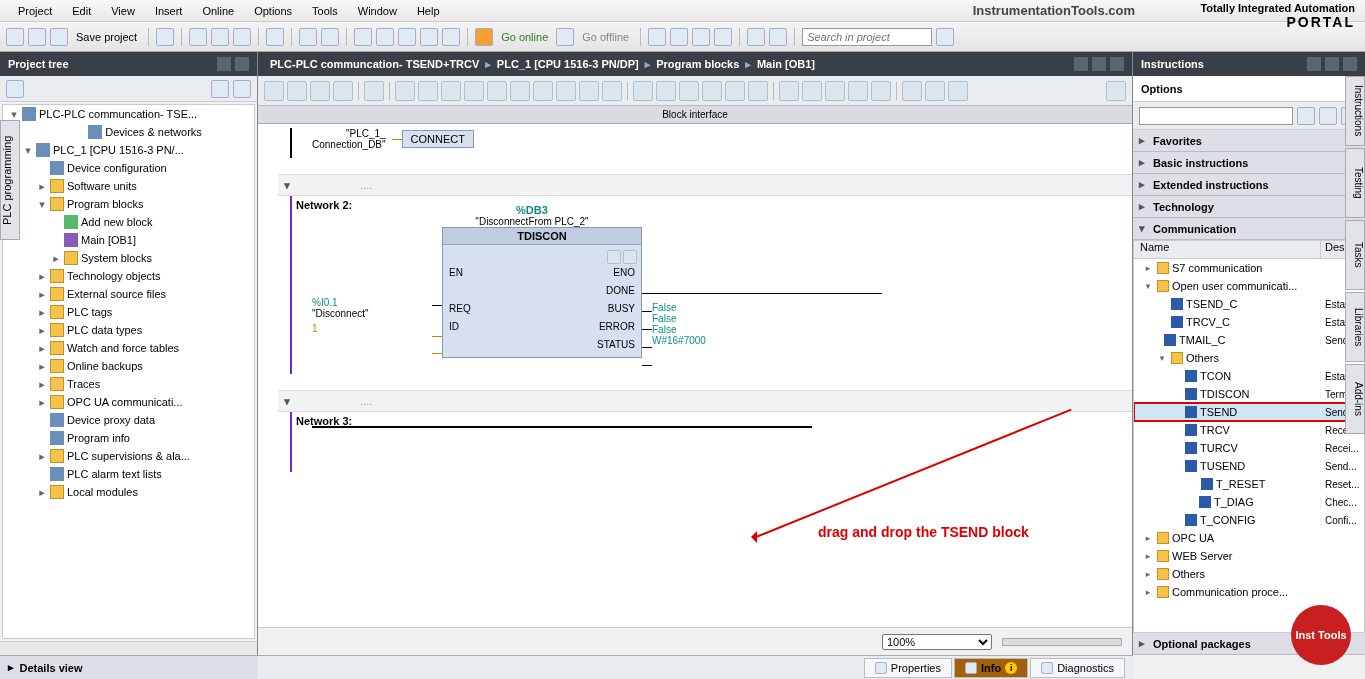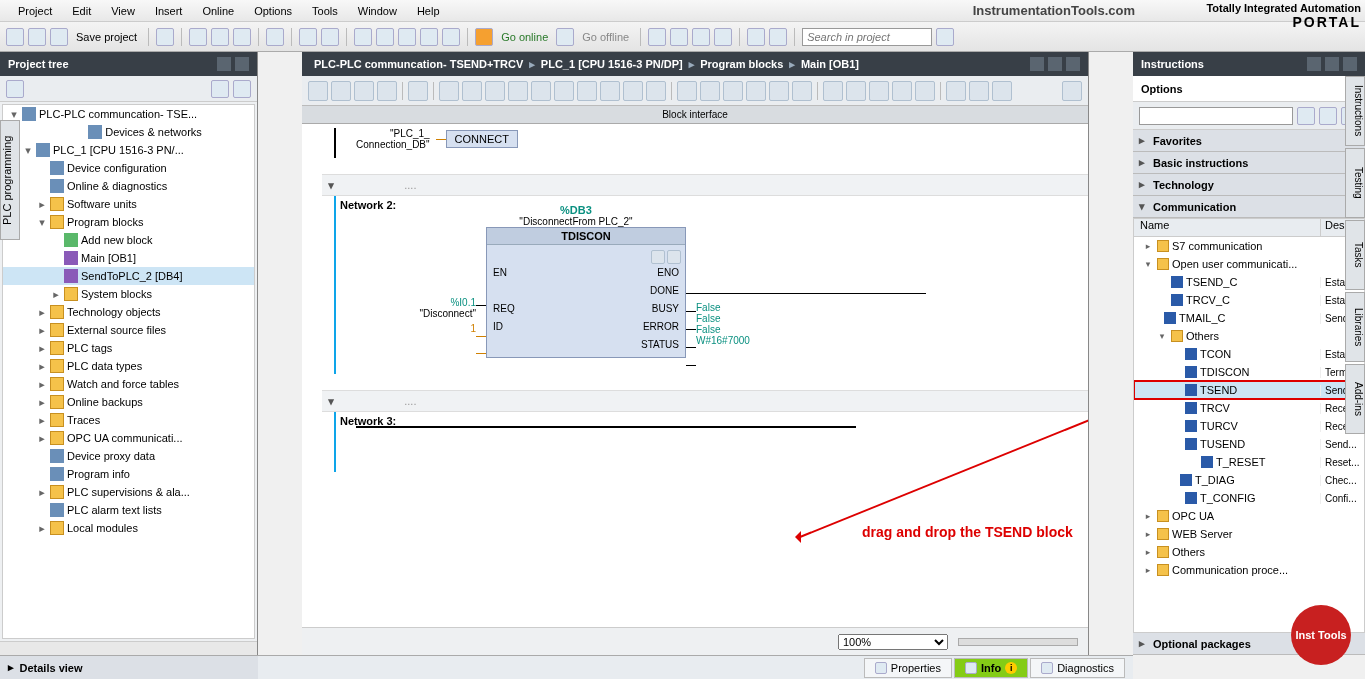--- a/index.html
+++ b/index.html
@@ -2,35 +2,35 @@
 <html><head>
 <meta charset="utf-8">
 <style>
 * { box-sizing: border-box; margin: 0; padding: 0; font-family: "Segoe UI", Tahoma, sans-serif; font-size: 11px; }
 body { background: #f0f0f0; width: 1365px; height: 679px; overflow: hidden; position: relative; }
 
 
 .menubar { height: 22px; background: linear-gradient(#f8f8f8,#e8e8e8); display: flex; align-items: center; padding: 0 8px; border-bottom: 1px solid #ccc; }
 .menubar .item { padding: 2px 10px; cursor: default; }
 .brand { position: absolute; right: 230px; top: 3px; font-size: 13px; color: #444; font-weight: bold; }
-.portal { position: absolute; right: 4px; top: 2px; font-size: 13px; color: #000; font-weight: bold; text-align: right; }
+.portal { position: absolute; right: 10px; top: 2px; font-size: 13px; color: #000; font-weight: bold; text-align: right; }
 .portal .p2 { font-size: 14px; letter-spacing: 2px; }
 
 
 .toolbar { height: 30px; background: linear-gradient(#f4f4f4,#e4e4e4); border-bottom: 1px solid #aaa; display: flex; align-items: center; padding: 0 6px; gap: 4px; }
 .toolbar .sep { width: 1px; height: 18px; background: #bbb; margin: 0 3px; }
 .tbtn { width: 18px; height: 18px; background: #dfeaf2; border: 1px solid #aac; border-radius: 2px; }
 .toolbar .txt { padding: 0 4px; }
 .save-proj { display: flex; align-items: center; gap: 4px; }
 .go-online { color: #2a7a2a; }
 .go-offline { color: #888; }
 .searchbox { width: 130px; height: 18px; border: 1px solid #999; background: #fff; padding: 0 4px; font-style: italic; color: #888; }
 
 
-.layout { display: flex; height: calc(100% - 52px - 24px); gap: 44px; }
+.layout { display: flex; height: calc(100% - 52px - 24px); }
 .left-panel { width: 258px; background: #eef0f2; border-right: 1px solid #888; display: flex; flex-direction: column; }
 .center-panel { flex: 1; background: #fff; display: flex; flex-direction: column; border-right: 1px solid #888; position: relative; }
 .right-panel { width: 232px; background: #eef0f2; display: flex; flex-direction: column; }
 
 
 .panel-hdr { height: 24px; background: #383f47; color: #fff; display: flex; align-items: center; padding: 0 8px; font-weight: bold; }
 .panel-hdr .spacer { flex: 1; }
 .hdr-icon { width: 14px; height: 14px; margin-left: 4px; background: #5a6570; }
 
 
@@ -65,38 +65,38 @@
 .ed-toolbar .sep { width: 1px; height: 18px; background: #bbb; margin: 0 2px; }
 
 .block-iface { height: 18px; background: #d8dce0; border-bottom: 1px solid #aaa; text-align: center; font-size: 10px; line-height: 18px; }
 
 
 .editor { flex: 1; overflow: auto; background: #fff; padding: 4px 0 4px 20px; position: relative; }
 .network { margin-bottom: 16px; }
 .net-hdr { display: flex; align-items: center; height: 22px; background: #f0f2f4; border-top: 1px solid #ddd; border-bottom: 1px solid #ddd; }
 .net-hdr .exp { width: 18px; text-align: center; color: #555; font-weight: bold; }
 .net-hdr .lbl { font-weight: bold; margin-top: 40px; }
-.net-body { padding: 8px 16px 8px 20px; border-left: 2px solid #0ea5e9; margin-left: 12px; position: relative; }
+.net-body { padding: 8px 16px 8px 20px; border-left: 2px solid #6d28d9; margin-left: 12px; position: relative; }
 
 .fbd-block { background: #d6e0f0; border: 1px solid #8898b8; min-width: 190px; position: relative; }
 .fbd-block .title { background: #c0cde0; text-align: center; padding: 2px; font-weight: bold; border-bottom: 1px solid #9ab; }
 .fbd-block .body { padding: 4px 6px; }
 .fbd-row { display: flex; justify-content: space-between; height: 18px; align-items: center; }
 .fbd-row .l, .fbd-row .r { font-size: 10px; }
 .db-label { color: #0a9080; font-weight: bold; text-align: center; }
 .str-label { text-align: center; font-size: 10px; }
 .param { font-size: 10px; }
 .param.green { color: #0a9080; }
 .param.orange { color: #d08000; }
 
 .rail { border-top: 2px solid #000; margin-top: 6px; }
 
 
 .net2-grid { display: flex; align-items: flex-start; gap: 0; }
-.net2-left { text-align: right; width: 120px; padding-top: 50px; }
+.net2-left { width: 120px; padding-top: 50px; }
 .net2-right { width: 120px; padding-top: 50px; }
 
 .annotation { position: absolute; color: #d00; font-size: 14px; font-weight: bold; }
 .arrow-line { position: absolute; background: #d00; height: 2px; transform-origin: right center; }
 .arrow-head { position: absolute; width: 0; height: 0; border: 6px solid transparent; border-right-color: #d00; }
 
 
 .opt-hdr { height: 26px; background: #fff; border-bottom: 1px solid #ccc; display: flex; align-items: center; padding: 0 8px; font-weight: bold; }
 .opt-toolbar { height: 28px; background: #eaedf0; border-bottom: 1px solid #ccc; display: flex; align-items: center; padding: 0 6px; gap: 4px; }
 .opt-toolbar input { flex: 1; height: 18px; border: 1px solid #999; }
@@ -113,21 +113,21 @@
 .instr-item { height: 18px; display: flex; align-items: center; white-space: nowrap; }
 .instr-item .c1 { flex: 1; display: flex; align-items: center; overflow: hidden; }
 .instr-item .c2 { width: 44px; border-left: 1px solid #eee; padding-left: 4px; overflow: hidden; font-size: 10px; }
 .instr-item.selected { background: #cde5f5; }
 .instr-item.highlight { outline: 2px solid #d00; outline-offset: -1px; }
 .instr-item .exp { width: 12px; text-align: center; color: #666; font-size: 9px; }
 .instr-item .icn { width: 12px; height: 12px; margin: 0 3px; }
 .icn.instr { background: #2a5aa8; }
 .prop-tabs { position: absolute; bottom: 0; left: 258px; right: 232px; height: 24px; background: #e8ecf0; border-top: 1px solid #aaa; display: flex; align-items: center; justify-content: flex-end; gap: 2px; padding-right: 8px; }
 .prop-tab { height: 20px; padding: 0 10px; background: #f4f6f8; border: 1px solid #bbb; display: flex; align-items: center; gap: 4px; }
-.prop-tab.active { background: #84cc16; font-weight: bold; }
+.prop-tab.active { background: #a16207; font-weight: bold; }
 
 .right-side-tabs { position: absolute; right: 0; top: 76px; width: 20px; display: flex; flex-direction: column; }
 .rtab { writing-mode: vertical-rl; height: 70px; background: #e0e4e8; border: 1px solid #aaa; margin-bottom: 2px; text-align: center; font-size: 10px; }
 
 
 .watermark { position: absolute; right: 14px; bottom: 14px; width: 60px; height: 60px; background: #c82020; border-radius: 50%; color: #fff; display: flex; align-items: center; justify-content: center; text-align: center; font-weight: bold; line-height: 1.1; }
 
 .scroll-h { height: 14px; background: #e8e8e8; border-top: 1px solid #ccc; }
 </style>
 </head>
@@ -222,48 +222,38 @@
           <span class="exp">▾</span>
           <span class="icn dev"></span>
           <span>PLC_1 [CPU 1516-3 PN/...</span>
         </div>
         <div class="tree-item" style="padding-left: 34px;">
           <span class="exp"></span>
           <span class="icn dev"></span>
           <span>Device configuration</span>
         </div>
         <div class="tree-item" style="padding-left: 34px;">
-          <span class="exp"></span>
-          <span class="icn dev"></span>
-          <span>Online &amp; diagnostics</span>
-        </div>
-        <div class="tree-item" style="padding-left: 34px;">
           <span class="exp">▸</span>
           <span class="icn folder"></span>
           <span>Software units</span>
         </div>
         <div class="tree-item" style="padding-left: 34px;">
           <span class="exp">▾</span>
           <span class="icn folder"></span>
           <span>Program blocks</span>
         </div>
         <div class="tree-item" style="padding-left: 48px;">
           <span class="exp"></span>
           <span class="icn add"></span>
           <span>Add new block</span>
         </div>
         <div class="tree-item" style="padding-left: 48px;">
           <span class="exp"></span>
           <span class="icn blk"></span>
           <span>Main [OB1]</span>
-        </div>
-        <div class="tree-item selected" style="padding-left: 48px;">
-          <span class="exp"></span>
-          <span class="icn blk"></span>
-          <span>SendToPLC_2 [DB4]</span>
         </div>
         <div class="tree-item" style="padding-left: 48px;">
           <span class="exp">▸</span>
           <span class="icn folder"></span>
           <span>System blocks</span>
         </div>
         <div class="tree-item" style="padding-left: 34px;">
           <span class="exp">▸</span>
           <span class="icn folder"></span>
           <span>Technology objects</span>
@@ -514,20 +504,24 @@
     <div class="cat-row collapsed">
         <span class="exp"></span>
         <span>Favorites</span>
       </div>
     <div class="cat-row collapsed">
         <span class="exp"></span>
         <span>Basic instructions</span>
       </div>
     <div class="cat-row collapsed">
         <span class="exp"></span>
+        <span>Extended instructions</span>
+      </div>
+    <div class="cat-row collapsed">
+        <span class="exp"></span>
         <span>Technology</span>
       </div>
     <div class="cat-row expanded">
         <span class="exp"></span>
         <span>Communication</span>
       </div>
     <div class="instr-tree">
       <div class="instr-hdr-row">
         <div class="c1">Name</div>
         <div class="c2">Desc...</div>
@@ -631,21 +625,21 @@
           </div>
           <div class="instr-item">
             <div class="c1" style="padding-left:52px">
               <span class="exp"></span>
               <span class="icn instr"></span>
               <span>T_RESET</span>
             </div>
             <div class="c2">Reset...</div>
           </div>
           <div class="instr-item">
-            <div class="c1" style="padding-left:31px">
+            <div class="c1" style="padding-left:50px">
               <span class="exp"></span>
               <span class="icn instr"></span>
               <span>T_DIAG</span>
             </div>
             <div class="c2">Chec...</div>
           </div>
           <div class="instr-item">
             <div class="c1" style="padding-left:36px">
               <span class="exp"></span>
               <span class="icn instr"></span>

